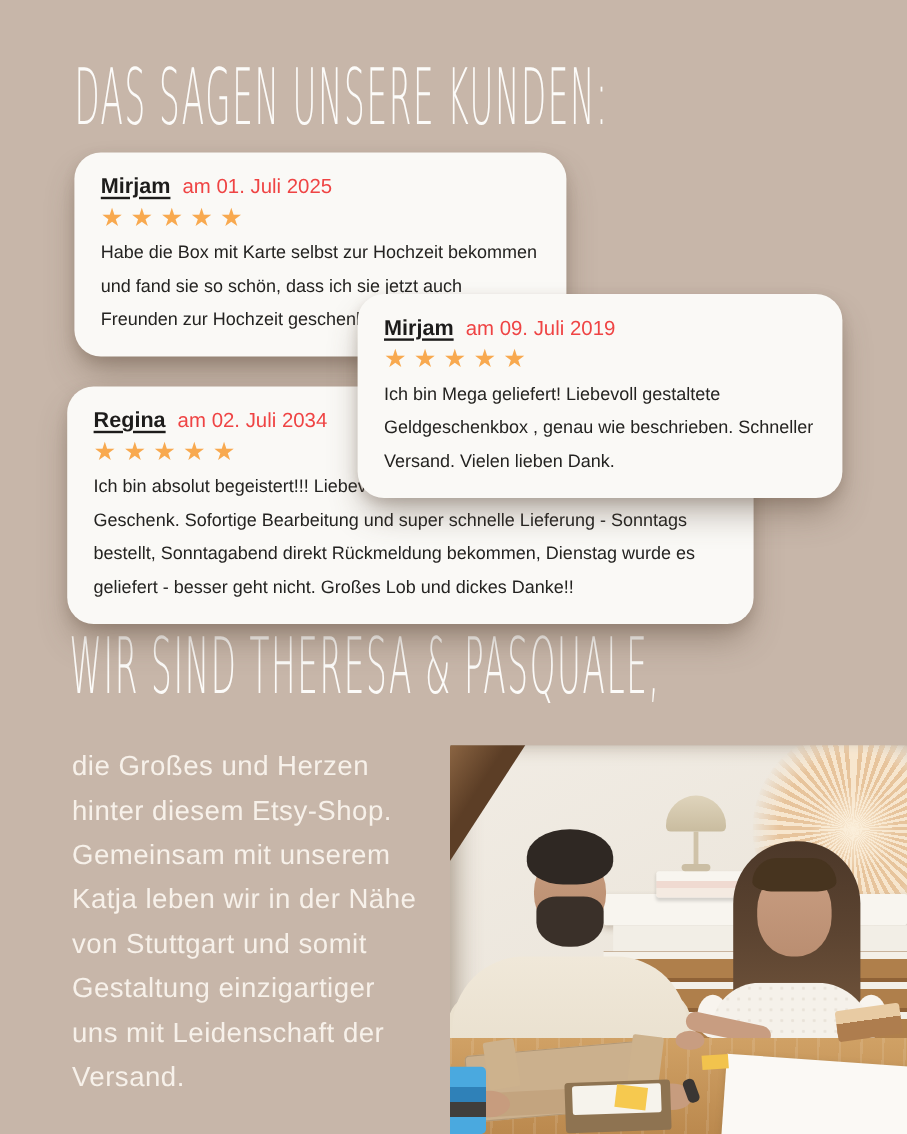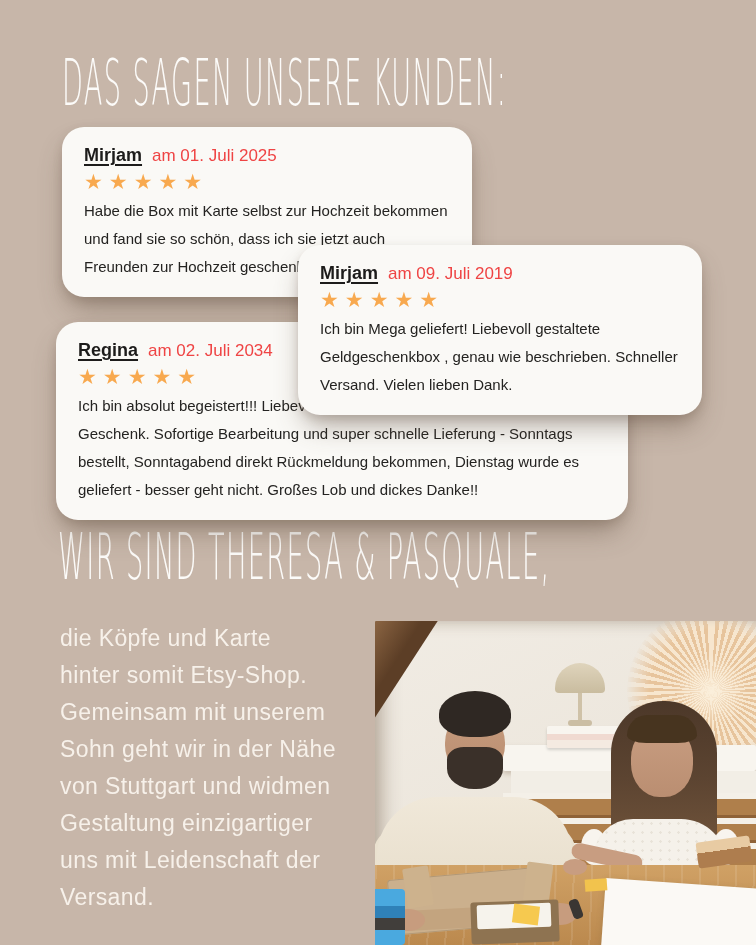--- a/index.html
+++ b/index.html
@@ -166,25 +166,25 @@
     </div>
     <div class="rating-stars">
       <span>★</span><span>★</span><span>★</span><span>★</span><span>★</span>
     </div>
     <div class="review-text">Ich bin absolut begeistert!!! Liebevolle Handarbeit, personlisiert und somit tolles Geschenk. Sofortige Bearbeitung und super schnelle Lieferung - Sonntags bestellt, Sonntagabend direkt Rückmeldung bekommen, Dienstag wurde es geliefert - besser geht nicht. Großes Lob und dickes Danke!!</div>
   </div>
 
   <div id="about-heading" class="script-heading">WIR SIND THERESA &amp; PASQUALE,</div>
 
   <div id="about-text">
-    <div>die Köpfe und Karte</div>
-    <div>hinter somit Etsy-Shop.</div>
+    <div>die Großes und Herzen</div>
+    <div>hinter diesem Etsy-Shop.</div>
     <div>Gemeinsam mit unserem</div>
-    <div>Sohn geht wir in der Nähe</div>
-    <div>von Stuttgart und widmen</div>
+    <div>Katja leben wir in der Nähe</div>
+    <div>von Stuttgart und somit</div>
     <div>Gestaltung einzigartiger</div>
     <div>uns mit Leidenschaft der</div>
     <div>Versand.</div>
   </div>
 
   <div id="photo">
     <div class="wood-beam"></div>
     <div class="paper-star"></div>
     <div class="paper-star-core"></div>
     <div class="mantel-cornice"></div>

